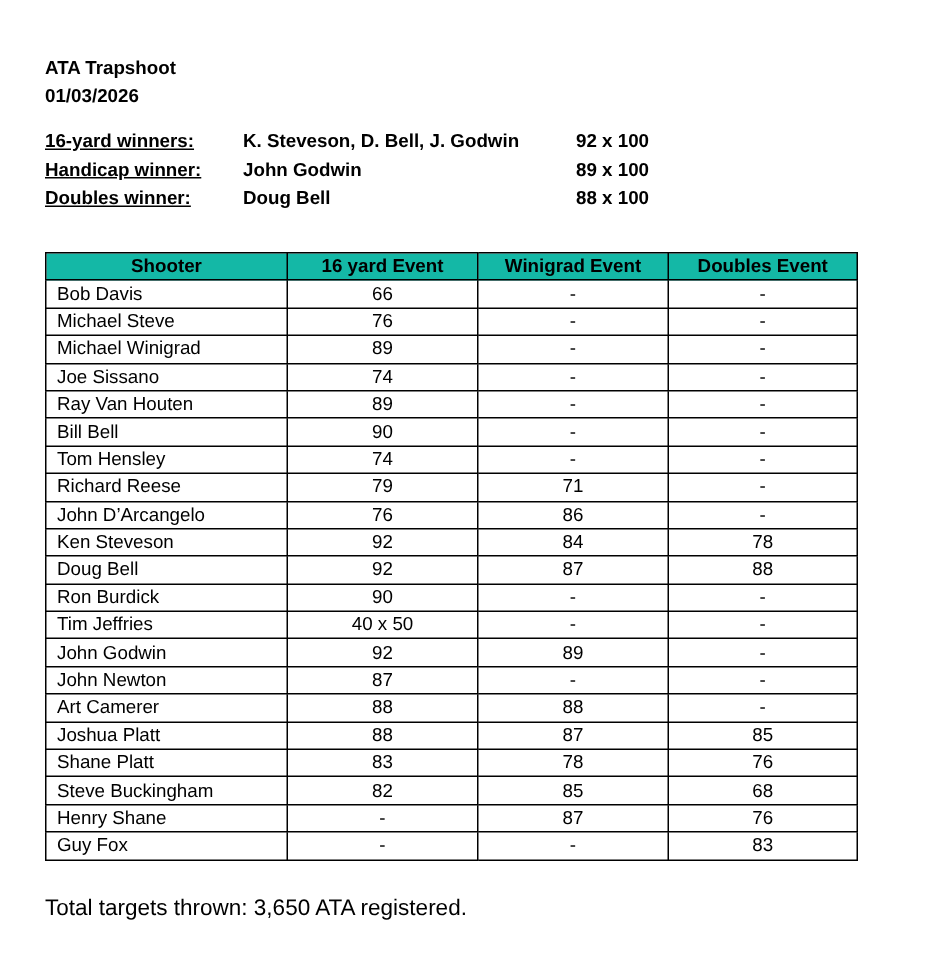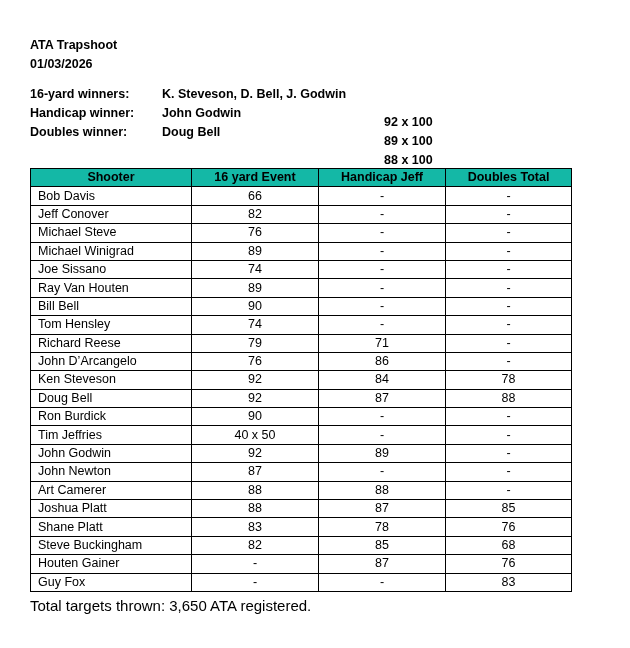--- a/index.html
+++ b/index.html
@@ -1,23 +1,23 @@
 <!DOCTYPE html>
 <html><head>
 <meta charset="utf-8">
 <style>
   html, body { margin: 0; padding: 0; background: #ffffff; }
   body { width: 630px; height: 648px; position: relative; font-family: "Liberation Sans", sans-serif; color: #000; }
   .hdr { position: absolute; left: 30px; font-size: 12.5px; font-weight: bold; line-height: 19px; }
   .title { top: 36px; text-align: right; }
   .date { top: 55px; }
   .win { position: absolute; left: 30px; font-size: 12.5px; font-weight: bold; line-height: 19px; }
-  .win .lab { position: absolute; left: 0; white-space: nowrap; }
+  .win .lab { position: absolute; left: 0; white-space: nowrap; text-decoration: underline; }
   .win .nm { position: absolute; left: 132px; white-space: nowrap; }
-  .win .sc { position: absolute; left: 354px; white-space: nowrap; margin-top: 28px; }
+  .win .sc { position: absolute; left: 354px; white-space: nowrap; }
   table { position: absolute; left: 30px; top: 168px; border-collapse: collapse; font-size: 12.5px; }
   th, td { border: 1px solid #000; height: 17.4px; padding: 0 7px; line-height: 17px; }
   th { background: #14b8a6; font-weight: bold; text-align: center; }
   td.c { text-align: center; }
   col.c1 { width: 161px; } col.c2 { width: 127px; } col.c3 { width: 127px; } col.c4 { width: 126px; }
   .footer { position: absolute; left: 30px; top: 597px; font-size: 15px; }
 </style>
 </head>
 <body>
 
@@ -46,34 +46,28 @@
   <colgroup>
       <col class="c1">
       <col class="c2">
       <col class="c3">
       <col class="c4">
     </colgroup>
   <thead>
     <tr>
       <th>Shooter</th>
       <th>16 yard Event</th>
-      <th>Handicap Jeff</th>
-      <th>Doubles Total</th>
+      <th>Winigrad Event</th>
+      <th>Doubles Event</th>
     </tr>
   </thead>
   <tbody id="tbody">
       <tr>
         <td>Bob Davis</td>
         <td class="c">66</td>
-        <td class="c">-</td>
-        <td class="c">-</td>
-      </tr>
-      <tr>
-        <td>Jeff Conover</td>
-        <td class="c">82</td>
         <td class="c">-</td>
         <td class="c">-</td>
       </tr>
       <tr>
         <td>Michael Steve</td>
         <td class="c">76</td>
         <td class="c">-</td>
         <td class="c">-</td>
       </tr>
       <tr>
@@ -172,21 +166,21 @@
         <td class="c">78</td>
         <td class="c">76</td>
       </tr>
       <tr>
         <td>Steve Buckingham</td>
         <td class="c">82</td>
         <td class="c">85</td>
         <td class="c">68</td>
       </tr>
       <tr>
-        <td>Houten Gainer</td>
+        <td>Henry Shane</td>
         <td class="c">-</td>
         <td class="c">87</td>
         <td class="c">76</td>
       </tr>
       <tr>
         <td>Guy Fox</td>
         <td class="c">-</td>
         <td class="c">-</td>
         <td class="c">83</td>
       </tr>

